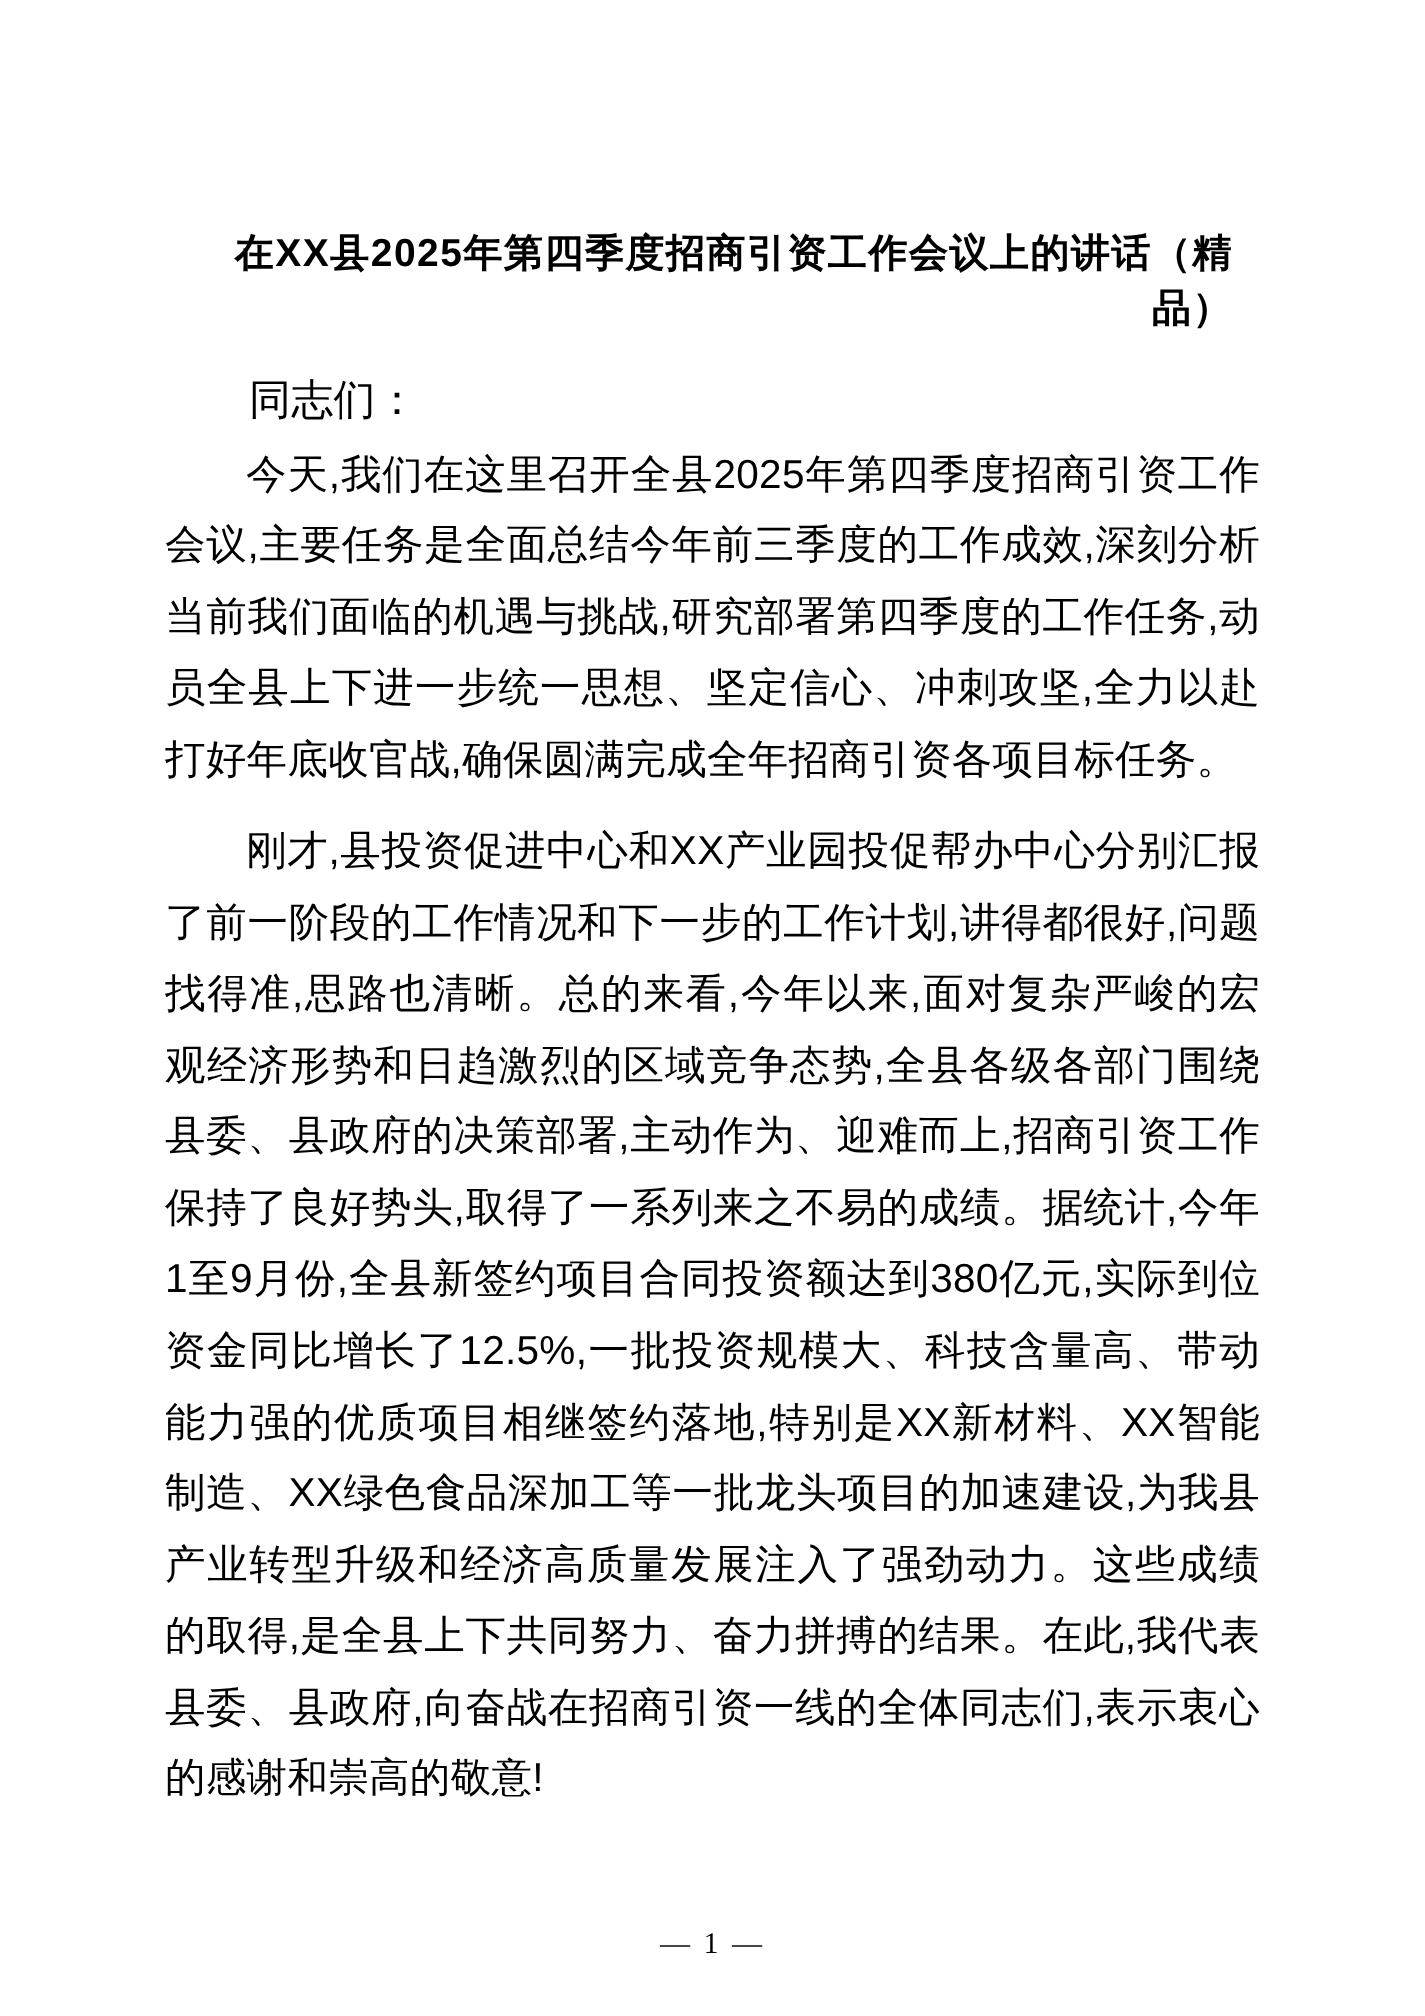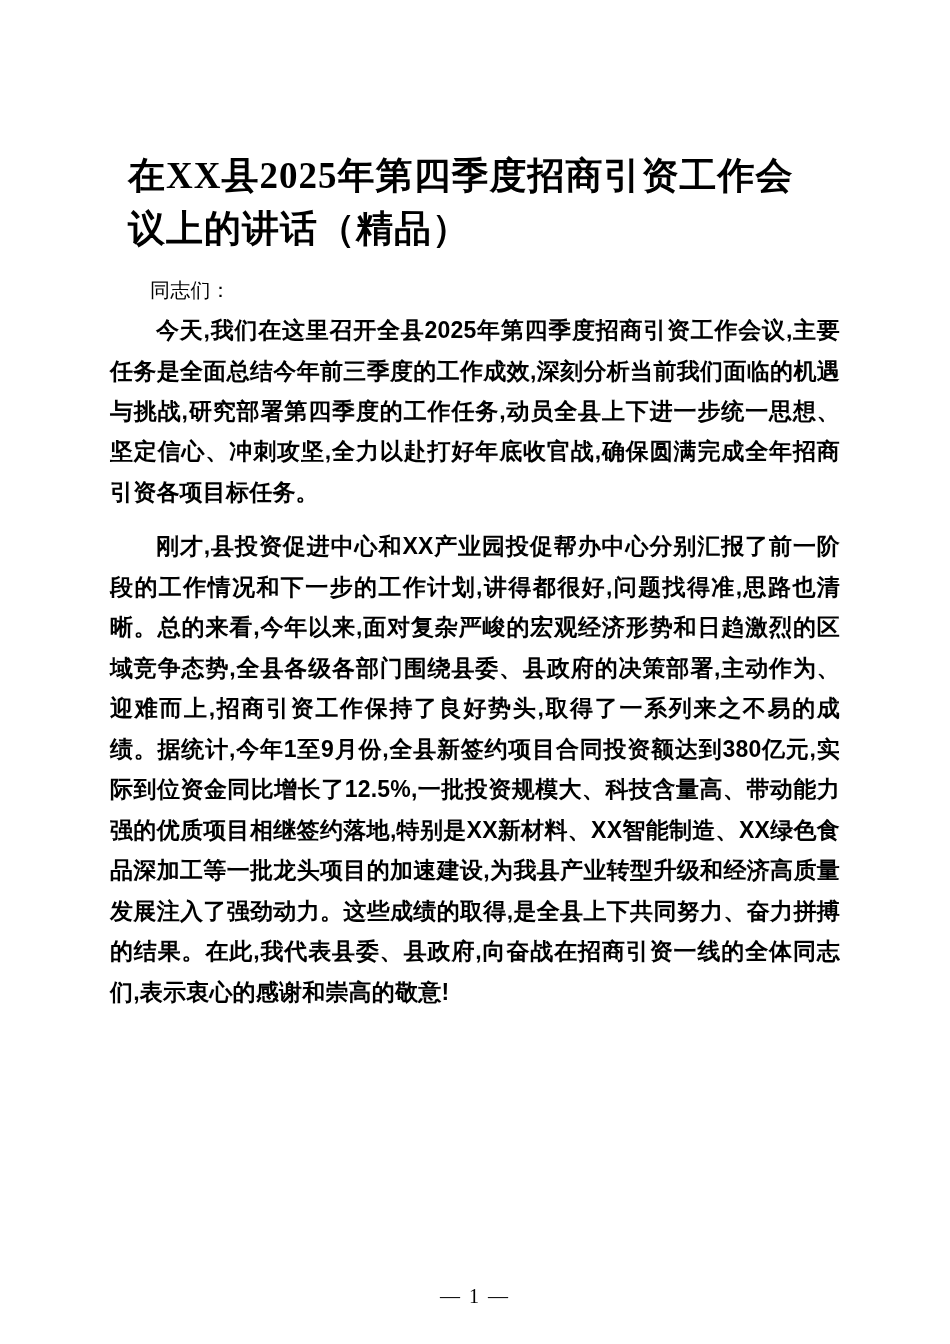--- a/index.html
+++ b/index.html
@@ -13,46 +13,45 @@
     height: 1344px;
     background: #ffffff;
     margin: 0 auto;
     box-sizing: border-box;
     padding: 150px 110px 60px 110px;
     font-family: "Liberation Sans", "DejaVu Sans", sans-serif;
     color: #000000;
     overflow: hidden;
   }
   .doc-title {
-    font-family: Liberation Serif, serif;
+    font-family: Liberation Sans, sans-serif;
     font-weight: bold;
-    font-size: 37px;
+    font-size: 26px;
     line-height: 1.42;
-    text-align: left;
+    text-align: right;
     letter-spacing: 1px;
     margin: 0 0 18px 0;
     padding: 0 18px;
   }
   .salutation {
-    font-size: 20px;
+    font-size: 28px;
     line-height: 1.75;
     margin: 0 0 2px 0;
     text-indent: 2em;
     letter-spacing: 0.2px;
   }
   .para {
-    font-size: 23px;
+    font-size: 27px;
     line-height: 1.76;
     margin: 0;
     text-indent: 2em;
     text-align: justify;
     text-justify: inter-ideograph;
     letter-spacing: 0.2px;
     word-break: break-word;
-    font-weight: bold;
   }
   .para + .para {
     margin-top: 14px;
   }
   .footer {
     position: absolute;
     left: 0;
     right: 0;
     bottom: 36px;
     text-align: center;

